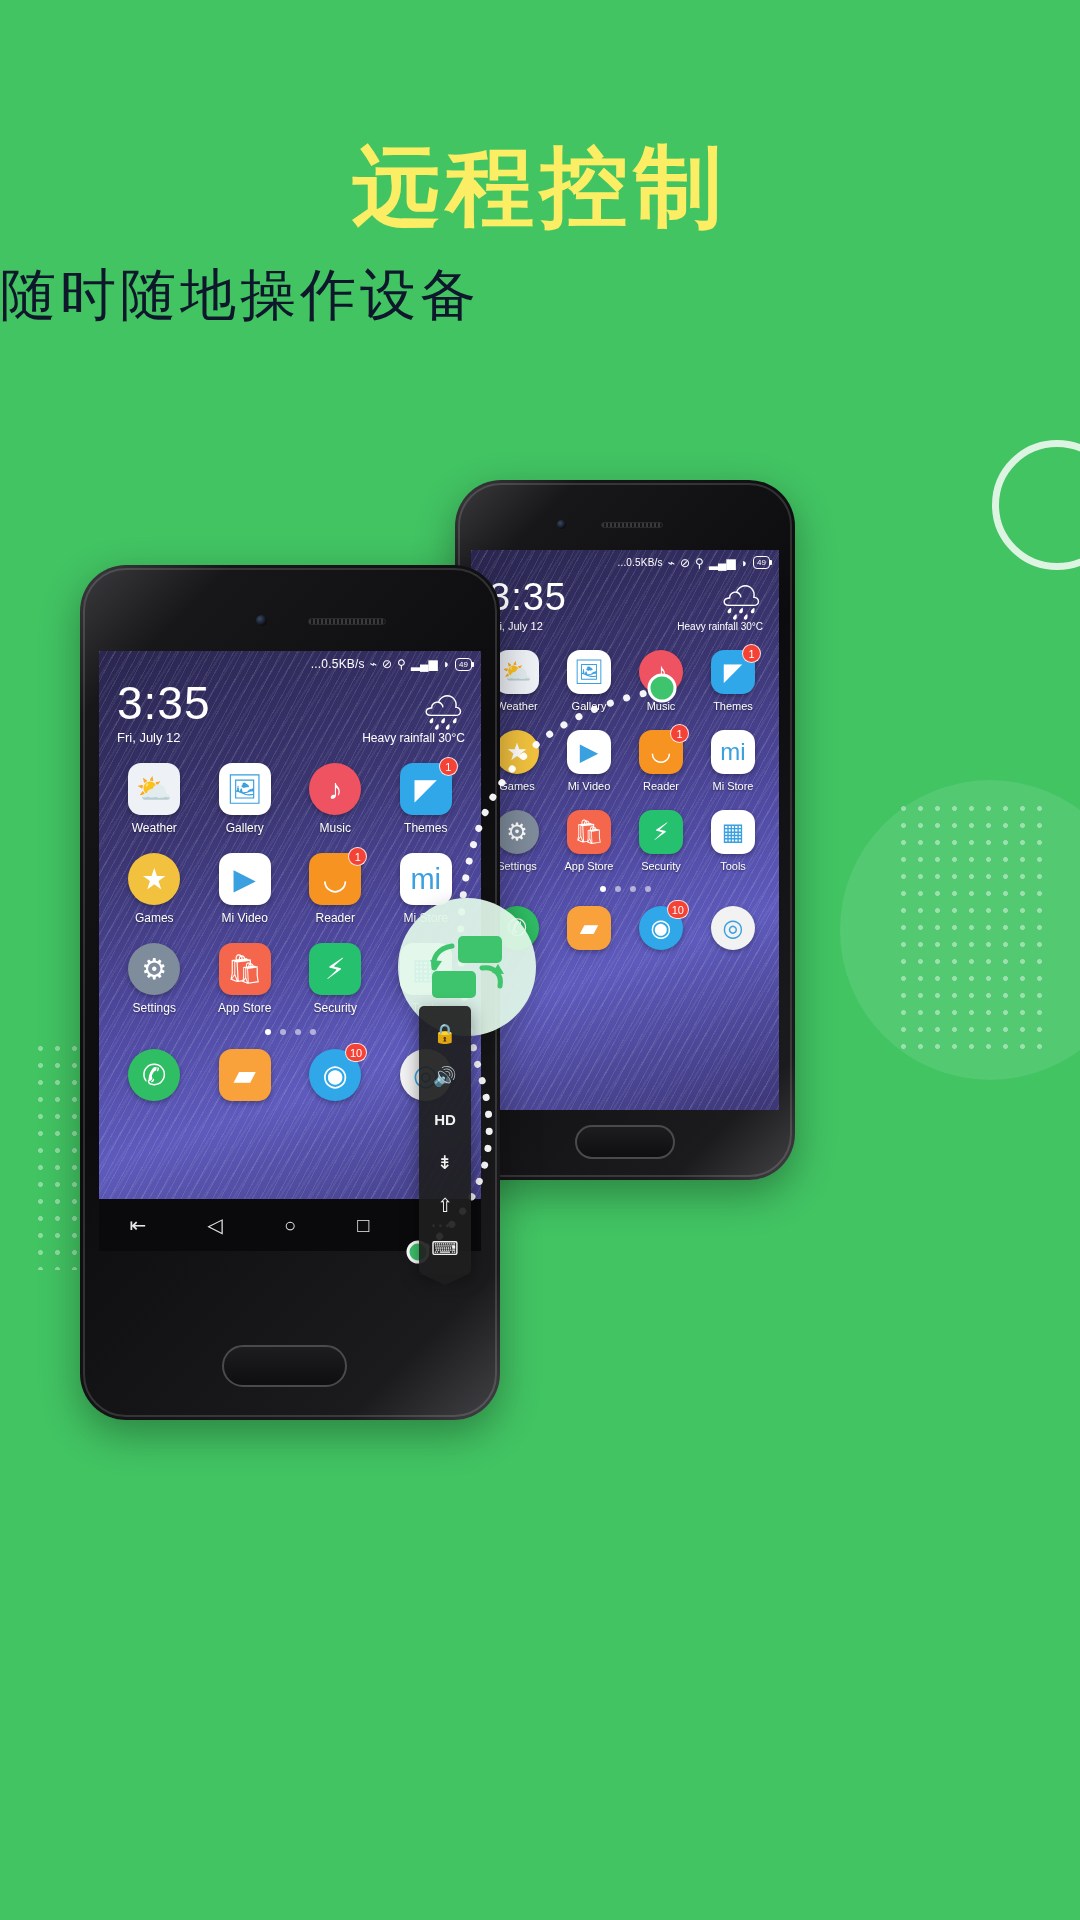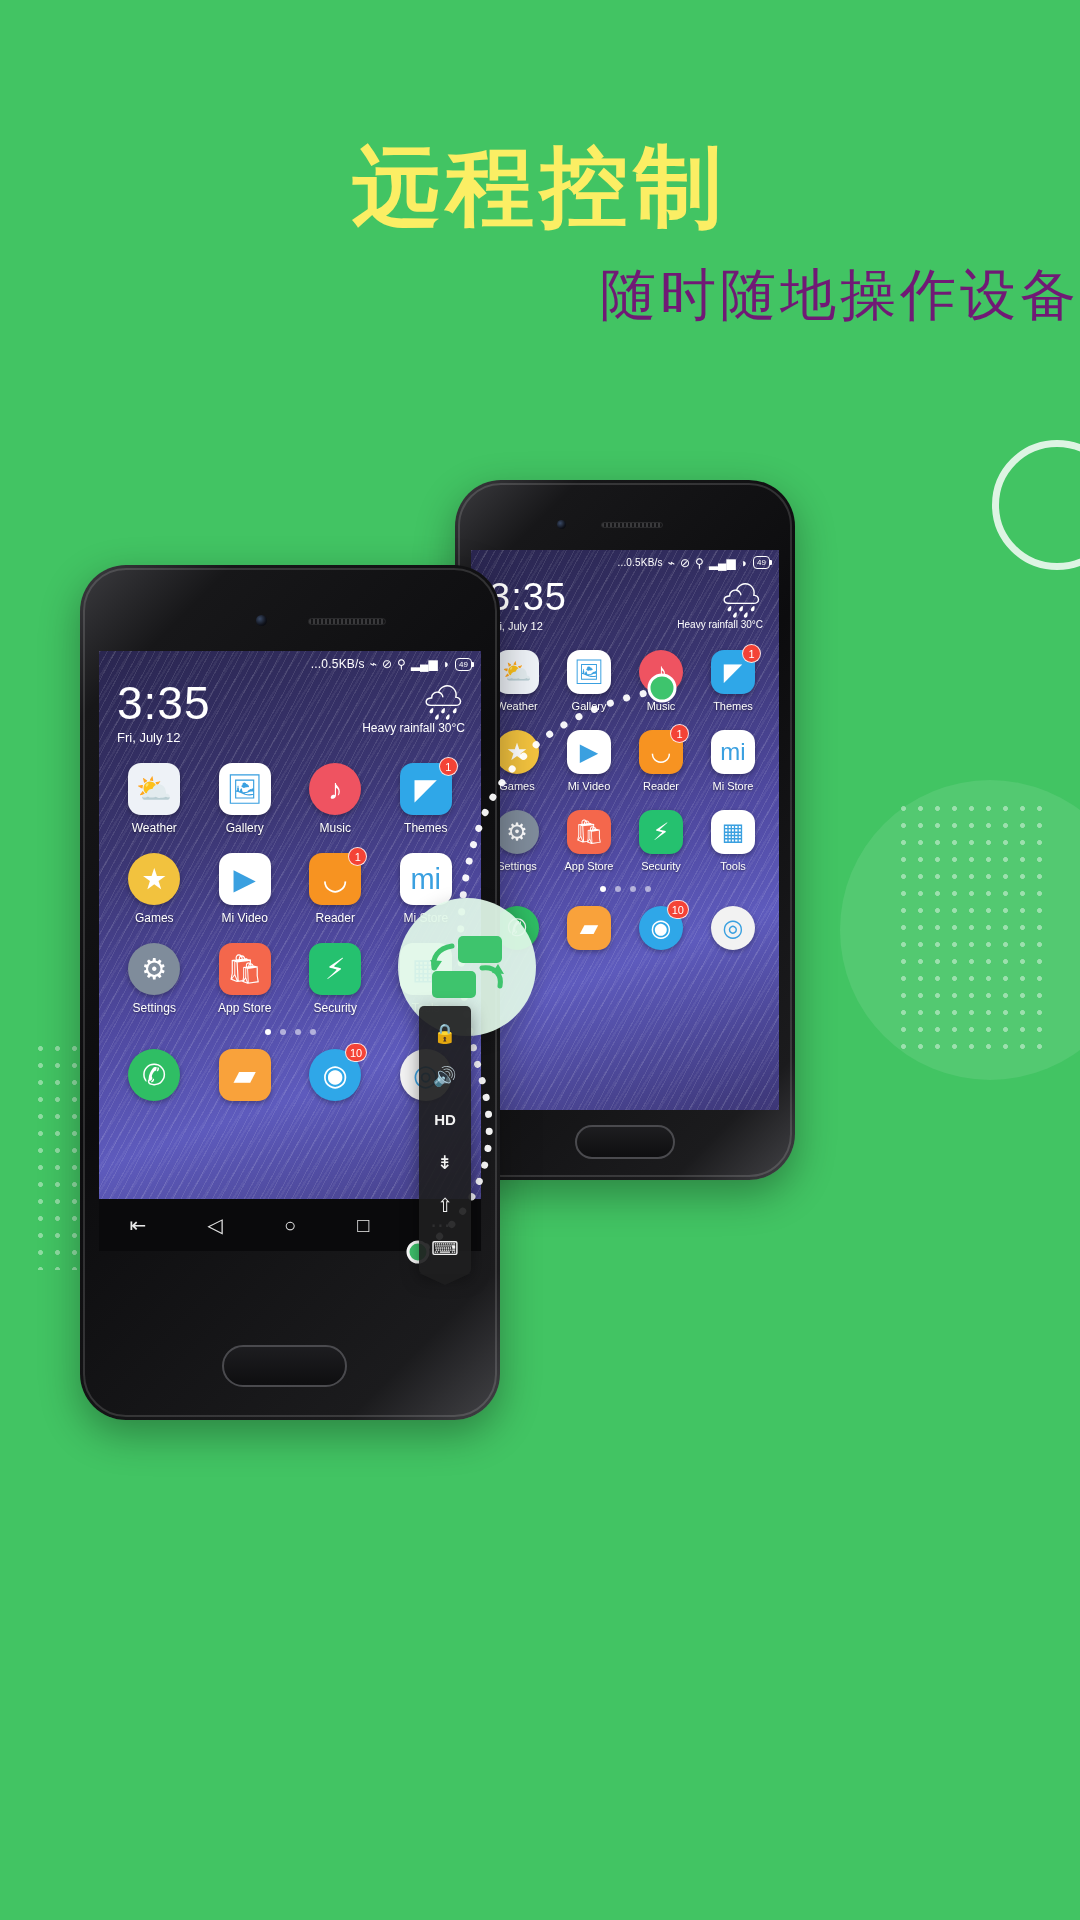--- a/index.html
+++ b/index.html
@@ -39,23 +39,23 @@
 
   
   .title{
     position:absolute; top:128px; left:0; width:100%;
     text-align:center;
     font-size:88px; font-weight:bold; letter-spacing:6px;
     color:#fbee64;
   }
   .subtitle{
     position:absolute; top:258px; left:0; width:100%;
-    text-align:right;
+    text-align:left;
     font-size:56px; letter-spacing:4px;
-    color:#701a75;
+    color:#0f172a;
   }
 
   
   .phone{
     position:absolute;
     background:linear-gradient(135deg,#3c3c40 0%,#171719 12%,#0c0c0e 45%,#1b1b1d 88%,#434347 100%);
     border-radius:46px;
     box-shadow:0 14px 40px rgba(0,0,0,.33);
     padding:0;
   }
@@ -112,21 +112,21 @@
   .batt{
     border:1.4px solid #fff; border-radius:4px;
     font-size:8px; padding:0 3px; line-height:11px;
     position:relative;
   }
   .batt::after{
     content:""; position:absolute; right:-3px; top:3px;
     width:2px; height:5px; background:#fff; border-radius:0 1px 1px 0;
   }
 
-  .clockrow{ display:flex; align-items:flex-start; justify-content:space-between; padding:10px 16px 0 18px; color:#fff; }
+  .clockrow{ display:flex; align-items:flex-end; justify-content:space-between; padding:10px 16px 0 18px; color:#fff; }
   .clk{ font-size:46px; font-weight:300; line-height:.98; letter-spacing:1px; }
   .date{ font-size:13px; font-weight:300; margin-top:4px; }
   .wx{ text-align:right; margin-top:4px; }
   .wx-ic{ font-size:34px; line-height:1; }
   .wx-txt{ font-size:12px; margin-top:2px; }
 
   .grid{ display:grid; grid-template-columns:repeat(4,1fr); padding:0 10px; }
   .app{ display:flex; flex-direction:column; align-items:center; margin-top:18px; position:relative; }
   .app .lbl{ color:#fff; font-size:12px; margin-top:6px; text-shadow:0 1px 2px rgba(0,0,0,.5); }
   .ic{ width:52px; height:52px; border-radius:13px; position:relative; display:flex; align-items:center; justify-content:center; box-shadow:0 2px 5px rgba(0,0,0,.3); }

